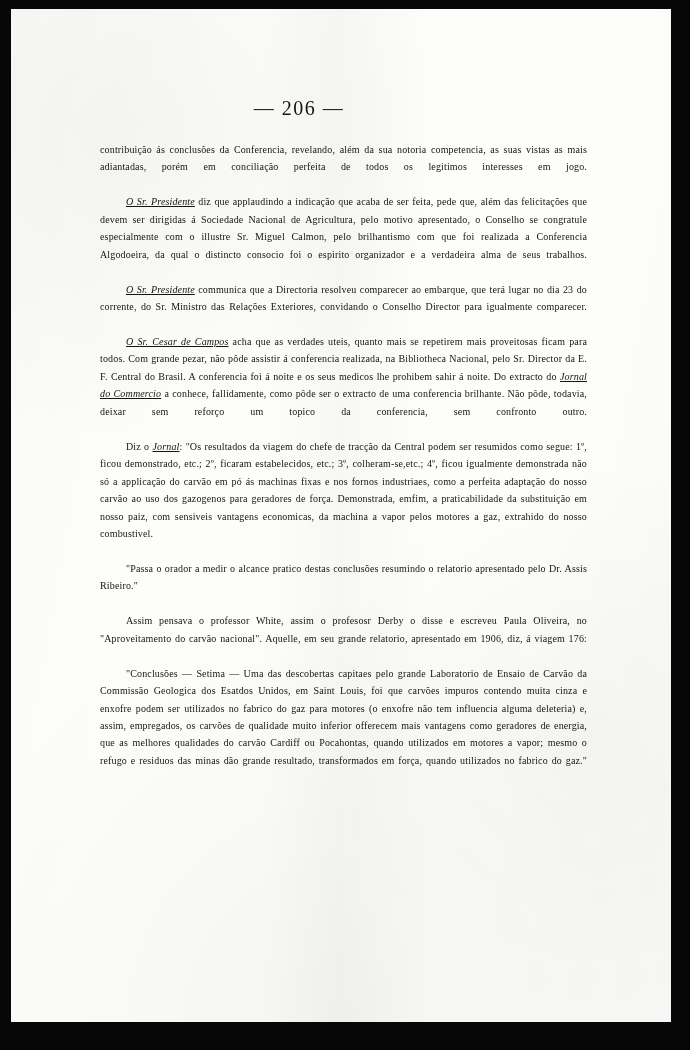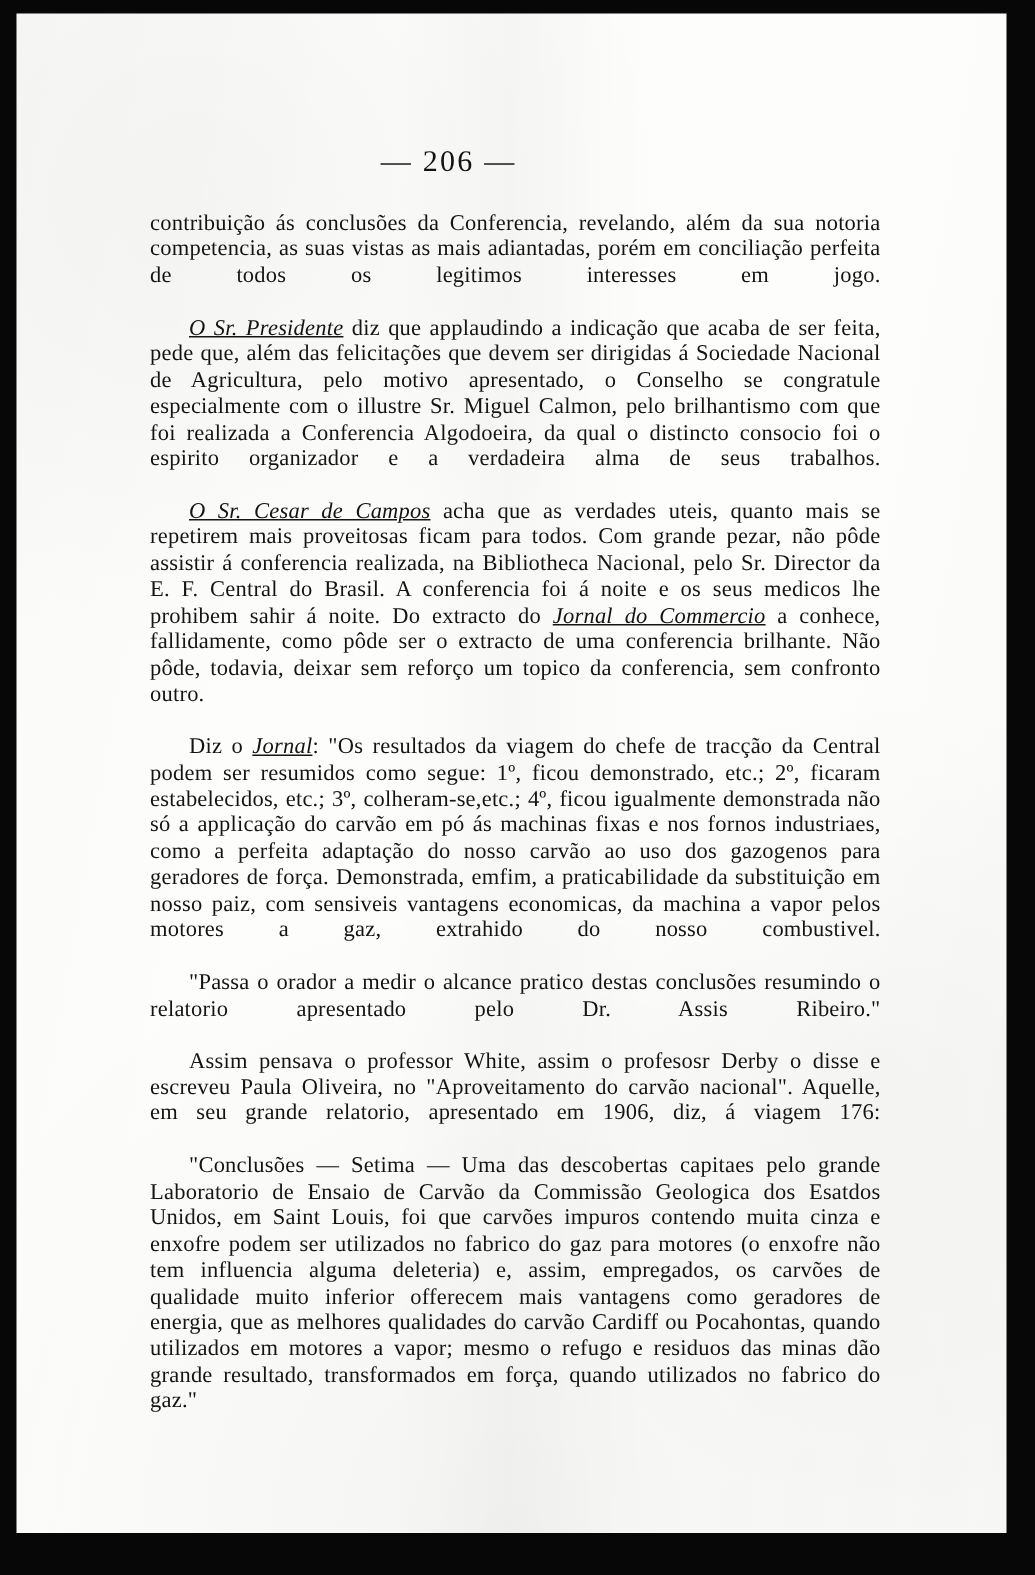--- a/index.html
+++ b/index.html
@@ -67,21 +67,21 @@
     font-weight: normal;
     letter-spacing: 1.5px;
     color: #131313;
   }
 
   #body-text {
     position: absolute;
     left: 89px;
     top: 132px;
     width: 487px;
-    font-size: 15px;
+    font-size: 10px;
     line-height: 17.45px;
     color: #141414;
     text-align: justify;
     text-justify: inter-word;
     letter-spacing: 0.15px;
     word-spacing: 0.4px;
   }
 
   #body-text p {
     margin: 0;
@@ -113,20 +113,21 @@
   <div id="paper">
 
     <div id="paper-grain"></div>
     <div id="paper-smudge"></div>
 
     <div id="page-number">— 206 —</div>
 
     <div id="body-text">
         <p class="no-indent"><span>contribuição ás conclusões da Conferencia, revelando, além da sua notoria competencia, as suas vistas as mais adiantadas, porém em conciliação perfeita de todos os legitimos interesses em jogo.</span></p>
         <p><em>O Sr. Presidente</em><span> diz que applaudindo a indicação que acaba de ser feita, pede que, além das felicitações que devem ser dirigidas á Sociedade Nacional de Agricultura, pelo motivo apresentado, o Conselho se congratule especialmente com o illustre Sr. Miguel Calmon, pelo brilhantismo com que foi realizada a Conferencia Algodoeira, da qual o distincto consocio foi o espirito organizador e a verdadeira alma de seus trabalhos.</span></p>
+        <p><em>O Sr. Presidente</em><span> communica que a Directoria resolveu comparecer ao embarque, que terá lugar no dia 23 do corrente, do Sr. Ministro das Relações Exteriores, convidando o Conselho Director para igualmente comparecer.</span></p>
         <p><em>O Sr. Cesar de Campos</em><span> acha que as verdades uteis, quanto mais se repetirem mais proveitosas ficam para todos. Com grande pezar, não pôde assistir á conferencia realizada, na Bibliotheca Nacional, pelo Sr. Director da E. F. Central do Brasil. A conferencia foi á noite e os seus medicos lhe prohibem sahir á noite. Do extracto do </span><em>Jornal do Commercio</em><span> a conhece, fallidamente, como pôde ser o extracto de uma conferencia brilhante. Não pôde, todavia, deixar sem reforço um topico da conferencia, sem confronto outro.</span></p>
         <p><span>Diz o </span><em>Jornal</em><span>: "Os resultados da viagem do chefe de tracção da Central podem ser resumidos como segue: 1º, ficou demonstrado, etc.; 2º, ficaram estabelecidos, etc.; 3º, colheram-se,etc.; 4º, ficou igualmente demonstrada não só a applicação do carvão em pó ás machinas fixas e nos fornos industriaes, como a perfeita adaptação do nosso carvão ao uso dos gazogenos para geradores de força. Demonstrada, emfim, a praticabilidade da substituição em nosso paiz, com sensiveis vantagens economicas, da machina a vapor pelos motores a gaz, extrahido do nosso combustivel.</span></p>
         <p><span>"Passa o orador a medir o alcance pratico destas conclusões resumindo o relatorio apresentado pelo Dr. Assis Ribeiro."</span></p>
         <p><span>Assim pensava o professor White, assim o profesosr Derby o disse e escreveu Paula Oliveira, no "Aproveitamento do carvão nacional". Aquelle, em seu grande relatorio, apresentado em 1906, diz, á viagem 176:</span></p>
         <p><span>"Conclusões — Setima — Uma das descobertas capitaes pelo grande Laboratorio de Ensaio de Carvão da Commissão Geologica dos Esatdos Unidos, em Saint Louis, foi que carvões impuros contendo muita cinza e enxofre podem ser utilizados no fabrico do gaz para motores (o enxofre não tem influencia alguma deleteria) e, assim, empregados, os carvões de qualidade muito inferior offerecem mais vantagens como geradores de energia, que as melhores qualidades do carvão Cardiff ou Pocahontas, quando utilizados em motores a vapor; mesmo o refugo e residuos das minas dão grande resultado, transformados em força, quando utilizados no fabrico do gaz."</span></p>
       </div>
 
   </div>
 </div>
 

